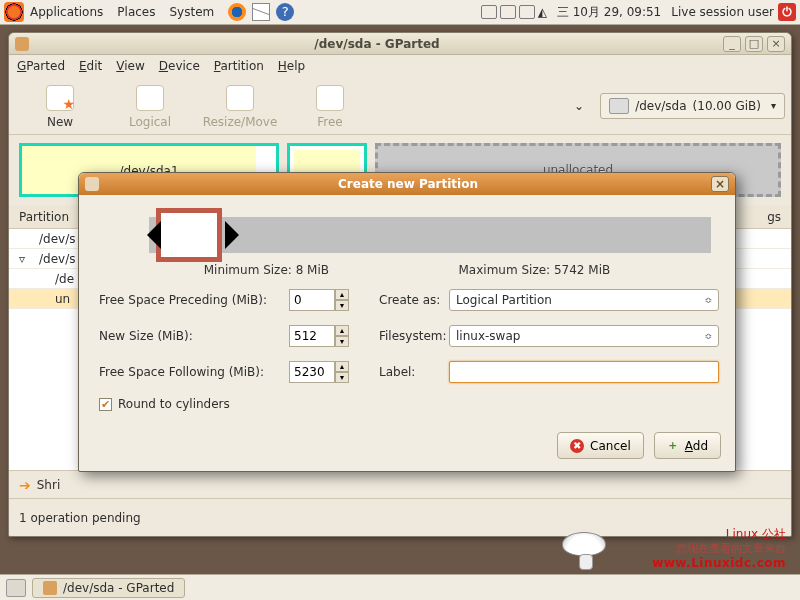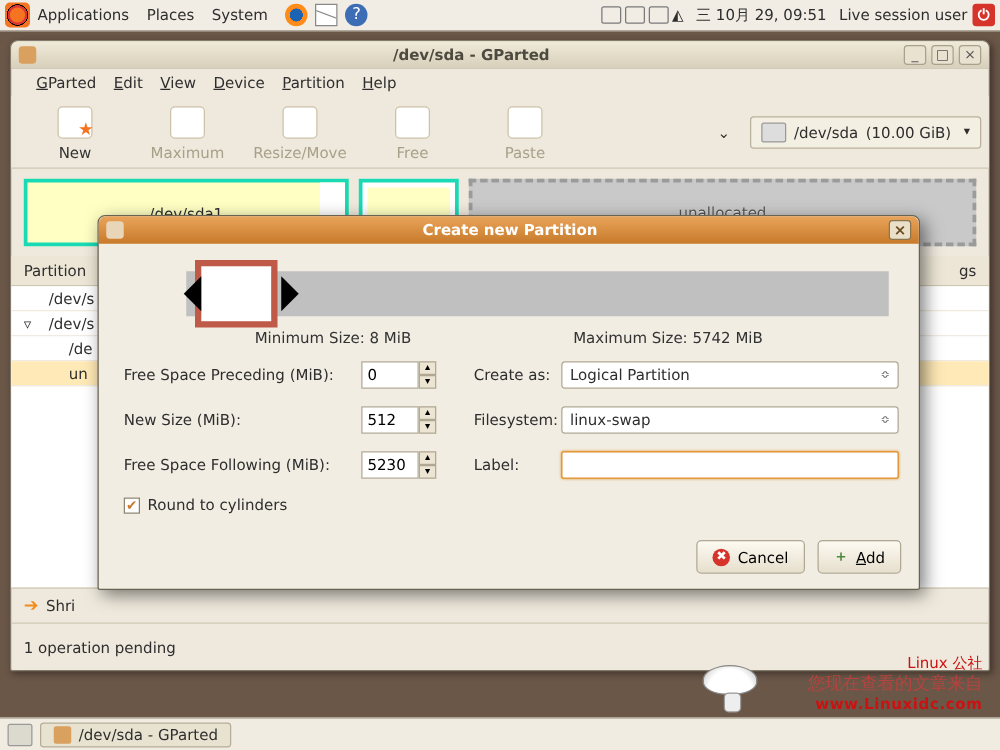--- a/index.html
+++ b/index.html
@@ -15,21 +15,21 @@
   .top-panel .ff-icon { width:18px; height:18px; background: radial-gradient(circle at 50% 50%, #1b63b5 0 40%, #ff8b1a 42% 100%); border-radius:50%; margin-right:6px;}
   .top-panel .mail-icon { width:18px; height:18px; border:1px solid #888; background:#fff; margin-right:6px; position:relative;}
   .top-panel .mail-icon::before { content:""; position:absolute; left:0; right:0; top:0; border-bottom:1px solid #888; height:7px; transform:skewY(20deg);}
   .top-panel .help-icon { width:18px; height:18px; border-radius:50%; background:#3c6db5; color:#fff; text-align:center; line-height:18px; font-size:13px; margin-right:8px;}
   
   .gparted-window { position: absolute; left: 8px; top: 32px; width: 784px; height: 505px; background: #efe9dd; border: 1px solid #847d6d; border-radius: 6px 6px 2px 2px; box-shadow: 2px 2px 6px rgba(0,0,0,.4); display:flex; flex-direction:column; }
   .wm-titlebar { height: 22px; background: linear-gradient(#f0ead9, #d8d0bb); border-radius: 6px 6px 0 0; display:flex; align-items:center; padding: 0 6px; border-bottom:1px solid #bab39e;}
   .wm-titlebar .wm-icon { width:14px; height:14px; background:#d9a05e; border-radius:3px; margin-right:6px;}
   .wm-titlebar .wm-title { flex:1; text-align:center; font-weight:bold; color:#4d4a3f;}
   .wm-btn { width:18px; height:16px; background:#e9e2d0; border:1px solid #a8a18e; border-radius:3px; margin-left:4px; display:flex; align-items:center; justify-content:center; font-size:11px; color:#555;}
-  .menubar { height: 22px; display:flex; align-items:center; padding: 0 20px; gap: 14px; }
+  .menubar { height: 22px; display:flex; align-items:center; padding: 0 8px; gap: 14px; }
   .menubar .menu-item { cursor: pointer; }
   .menubar .menu-item u { text-decoration: underline; }
   .toolbar { height: 58px; background: #efe9dd; border-bottom: 1px solid #cfc7b4; display:flex; align-items:center; padding: 0 6px; }
   .tool-btn { width: 90px; text-align:center; color: #333; }
   .tool-btn.disabled { color: #a9a08a; }
   .tool-btn .ico { width: 28px; height: 26px; margin: 2px auto 4px; display:block; border:1px solid #ccc2a8; border-radius:4px; background:#fff;}
   .tool-btn.new .ico { position:relative;}
   .tool-btn.new .ico::after { content:"★"; position:absolute; right:-2px; bottom:-2px; color:#f47421; font-size:14px;}
   .toolbar .toolbar-spacer{ flex:1; }
   .device-selector { border:1px solid #b9b19c; padding:4px 8px; border-radius:3px; background:#f4efe3; display:flex; align-items:center; gap:6px; margin-left:8px;text-align:center;}
@@ -78,21 +78,21 @@
   .dlg-buttons { display:flex; justify-content:flex-end; gap:10px; padding:6px 14px 12px;}
   .btn { border:1px solid #b0a893; background: linear-gradient(#fdfaf2,#e6dfcd); padding:4px 12px; border-radius:4px; display:flex; align-items:center; gap:6px; cursor:pointer; font:inherit;}
   .btn .cancel-ico { width:14px; height:14px; border-radius:50%; background:#d6332a; color:#fff; font-size:10px; display:flex; align-items:center; justify-content:center;}
   .btn .add-ico { font-weight:bold; color:#4d8a3e;}
   
   .bottom-panel { position:absolute; bottom:0; left:0; right:0; height:26px; background:#f0ece2; border-top:1px solid #b0a99a; display:flex; align-items:center; padding:0 6px; gap:6px;}
   .bottom-panel .show-desktop { width:20px; height:18px; border:1px solid #999; background:#dcd9cf; border-radius:2px;}
   .bottom-panel .task { border:1px solid #b5ad97; background:#e8e2d1; padding:2px 10px; border-radius:3px; display:flex; align-items:center; gap:6px;}
   .bottom-panel .task .tico { width:14px; height:14px; background:#d9a05e; border-radius:2px;}
   .watermark { position:absolute; right:14px; bottom:28px; text-align:right; font-size:12px; color:#c11; z-index:3; pointer-events:none; line-height:1.3;}
-  .watermark .sub { color:#b3443f; font-size:14px;}
+  .watermark .sub { color:#b3443f; font-size:11px;}
   .watermark .url { color:#c11; font-weight:bold; letter-spacing:.5px;}
   .mushroom { position:absolute; right:190px; bottom:28px; width:48px; height:40px; z-index:3;}
   .mushroom .cap { width:44px; height:24px; background:radial-gradient(circle at 50% 90%, #fff 0 60%, #bbb 100%); border-radius:50% 50% 45% 45%; border:1px solid #888;}
   .mushroom .stem { width:14px; height:16px; background:#eee; margin:-2px auto 0; border-radius:4px; border:1px solid #999;}
 </style>
 </head>
 <body>
 
 <div class="top-panel">
   <div class="ubuntu-logo"></div>
@@ -123,24 +123,23 @@
   <div class="menubar">
     <span class="menu-item"><u>G</u>Parted</span>
     <span class="menu-item"><u>E</u>dit</span>
     <span class="menu-item"><u>V</u>iew</span>
     <span class="menu-item"><u>D</u>evice</span>
     <span class="menu-item"><u>P</u>artition</span>
     <span class="menu-item"><u>H</u>elp</span>
   </div>
   <div class="toolbar">
     <div class="tool-btn new"><span class="ico"></span><span>New</span></div>
-    <div class="tool-btn disabled"><span class="ico"></span><span>Maximum</span></div>
+    <div class="tool-btn disabled"><span class="ico"></span><span>Logical</span></div>
     <div class="tool-btn disabled"><span class="ico"></span><span>Resize/Move</span></div>
     <div class="tool-btn disabled"><span class="ico"></span><span>Free</span></div>
-    <div class="tool-btn disabled"><span class="ico"></span><span>Paste</span></div>
     <div class="toolbar-spacer"></div>
     <span style="margin-right:8px;">⌄</span>
     <div class="device-selector">
       <div class="disk-icon"></div>
       <span>/dev/sda</span>
       <span>(10.00 GiB)</span>
       <span class="chev">▾</span>
     </div>
   </div>
   <div class="disk-graph">

